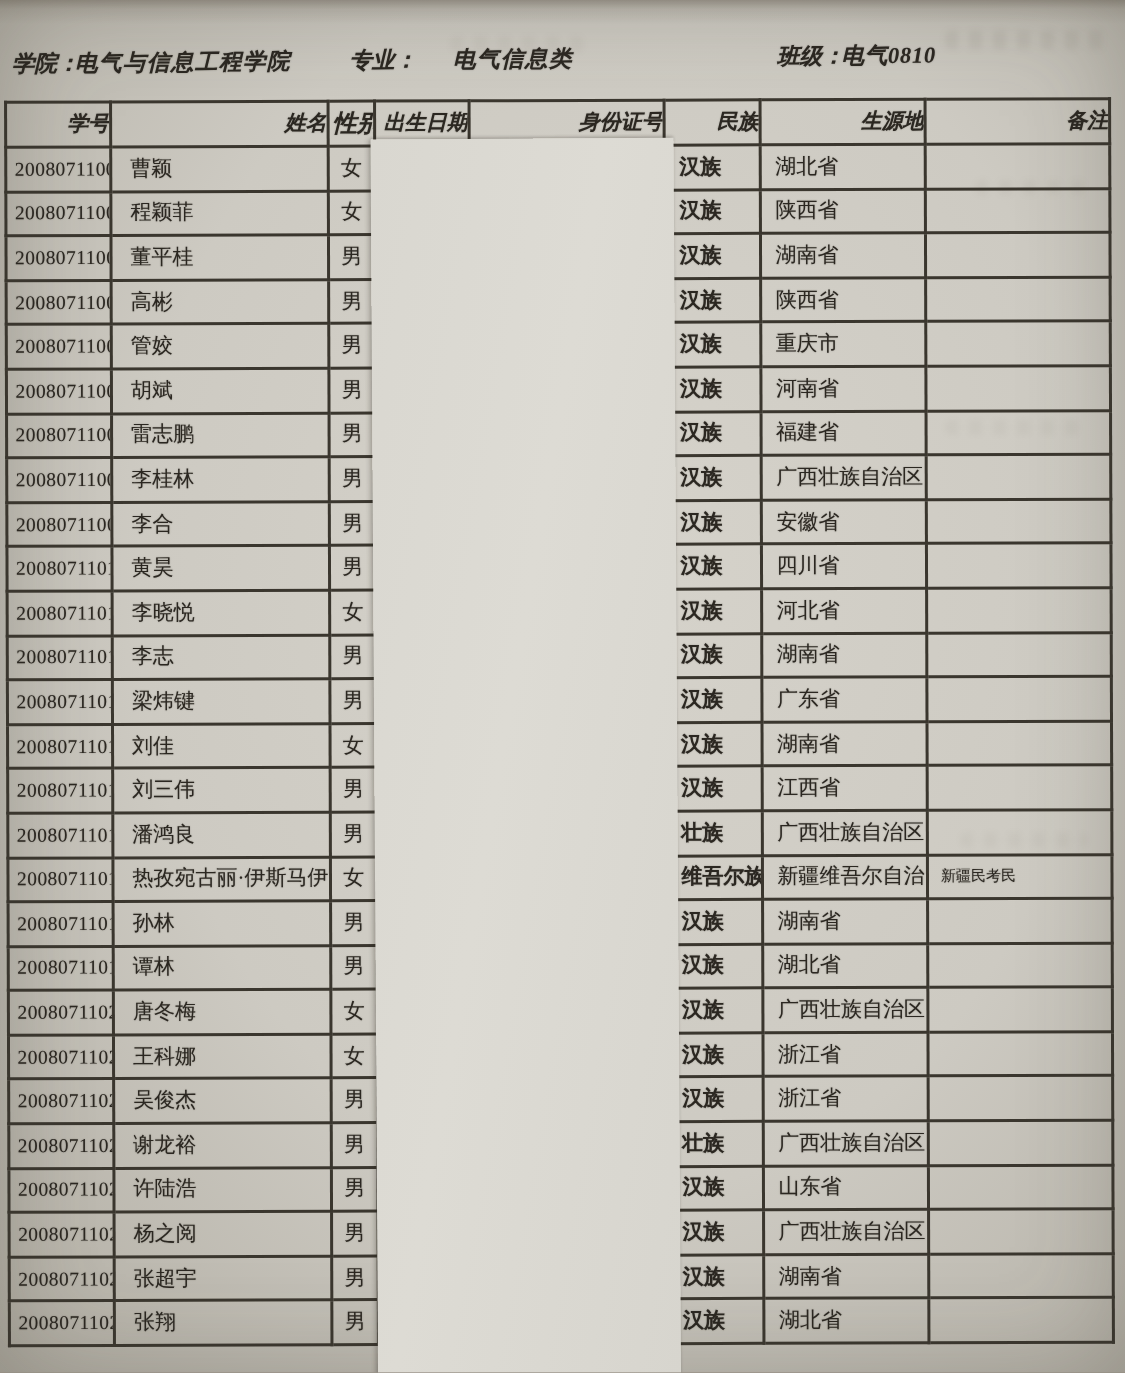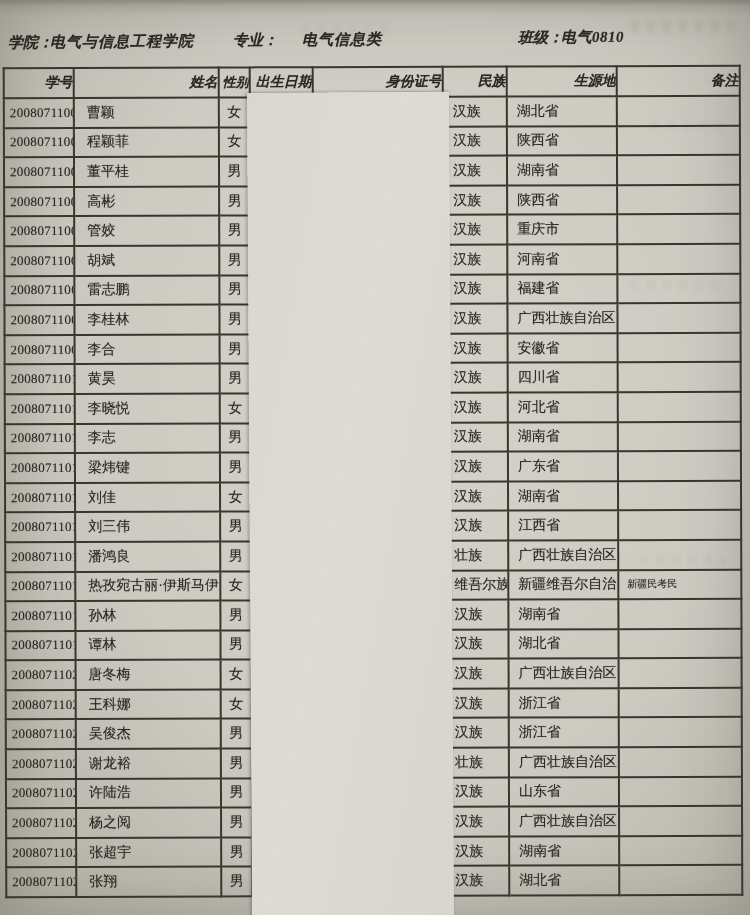--- a/index.html
+++ b/index.html
@@ -50,27 +50,27 @@
   th,td{
     border:2px solid var(--line);
     padding:0;margin:0;overflow:hidden;white-space:nowrap;
     font-size:13.5px;color:var(--ink);
     text-shadow:0 0 1px rgba(43,39,33,.4);
   }
   thead th{
     height:28px;font-weight:bold;font-style:italic;font-size:14px;
     text-align:right;padding-left:8px;
   }
-  thead th.h-gender{padding-left:2px;font-size:13px;margin-top:12px;}
+  thead th.h-gender{padding-left:2px;font-size:16px;margin-top:12px;}
   thead th.h-birth{padding-left:4px;}
   tbody td{height:27.6px;}
   td.c-id{padding-left:5px;font-size:13px;letter-spacing:.3px;}
   td.c-name{padding-left:12px;font-size:14px;margin-left:20px;}
   td.c-gender{text-align:center;font-size:14px;}
-  td.c-eth{padding-left:9px;font-size:14px;}
+  td.c-eth{padding-left:9px;font-size:14px;font-weight:bold;}
   td.c-origin{padding-left:9px;font-size:14px;}
   td.c-note{padding-left:8px;font-size:10px;}
   
   #paper-cover{
     position:absolute;left:247px;top:93px;width:202px;height:835px;
     background:linear-gradient(100deg,#d9d7d0 0%,#dddbd4 45%,#d7d5ce 100%);
     transform:rotate(-0.35deg);
     transform-origin:top left;
     box-shadow:-2px 0 3px rgba(45,40,32,.22), 0 -1px 2px rgba(45,40,32,.18);
   }

